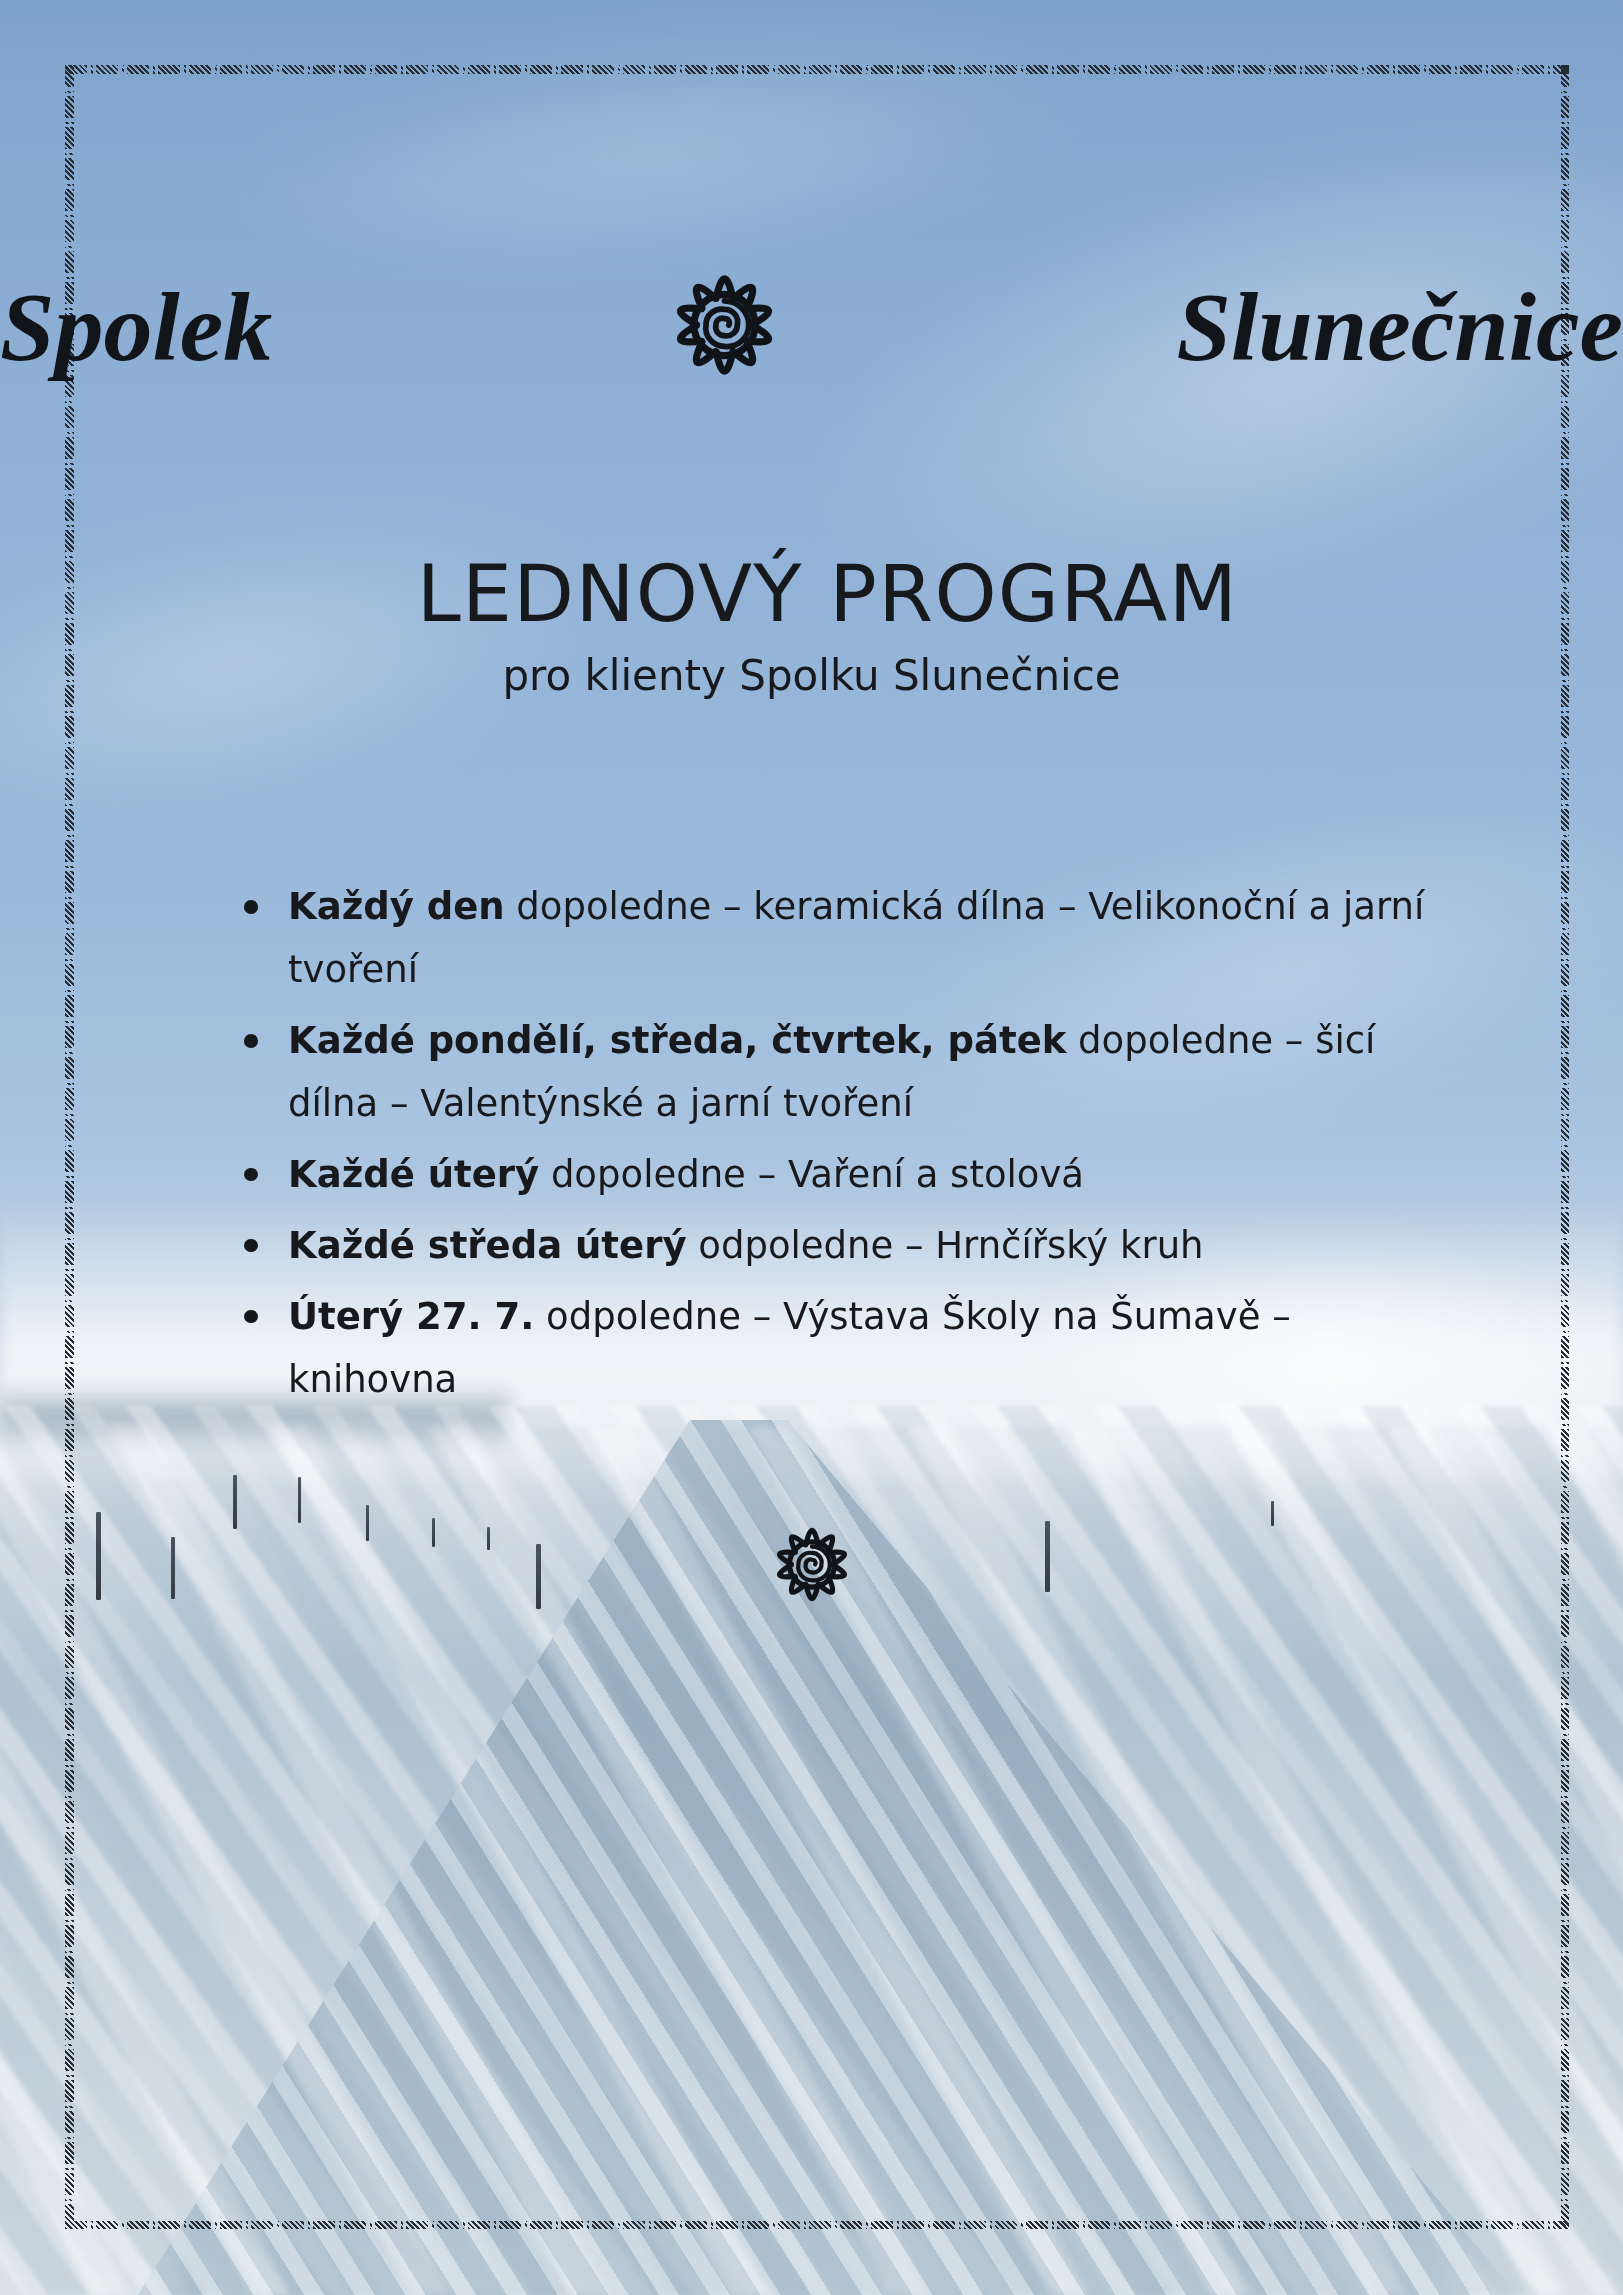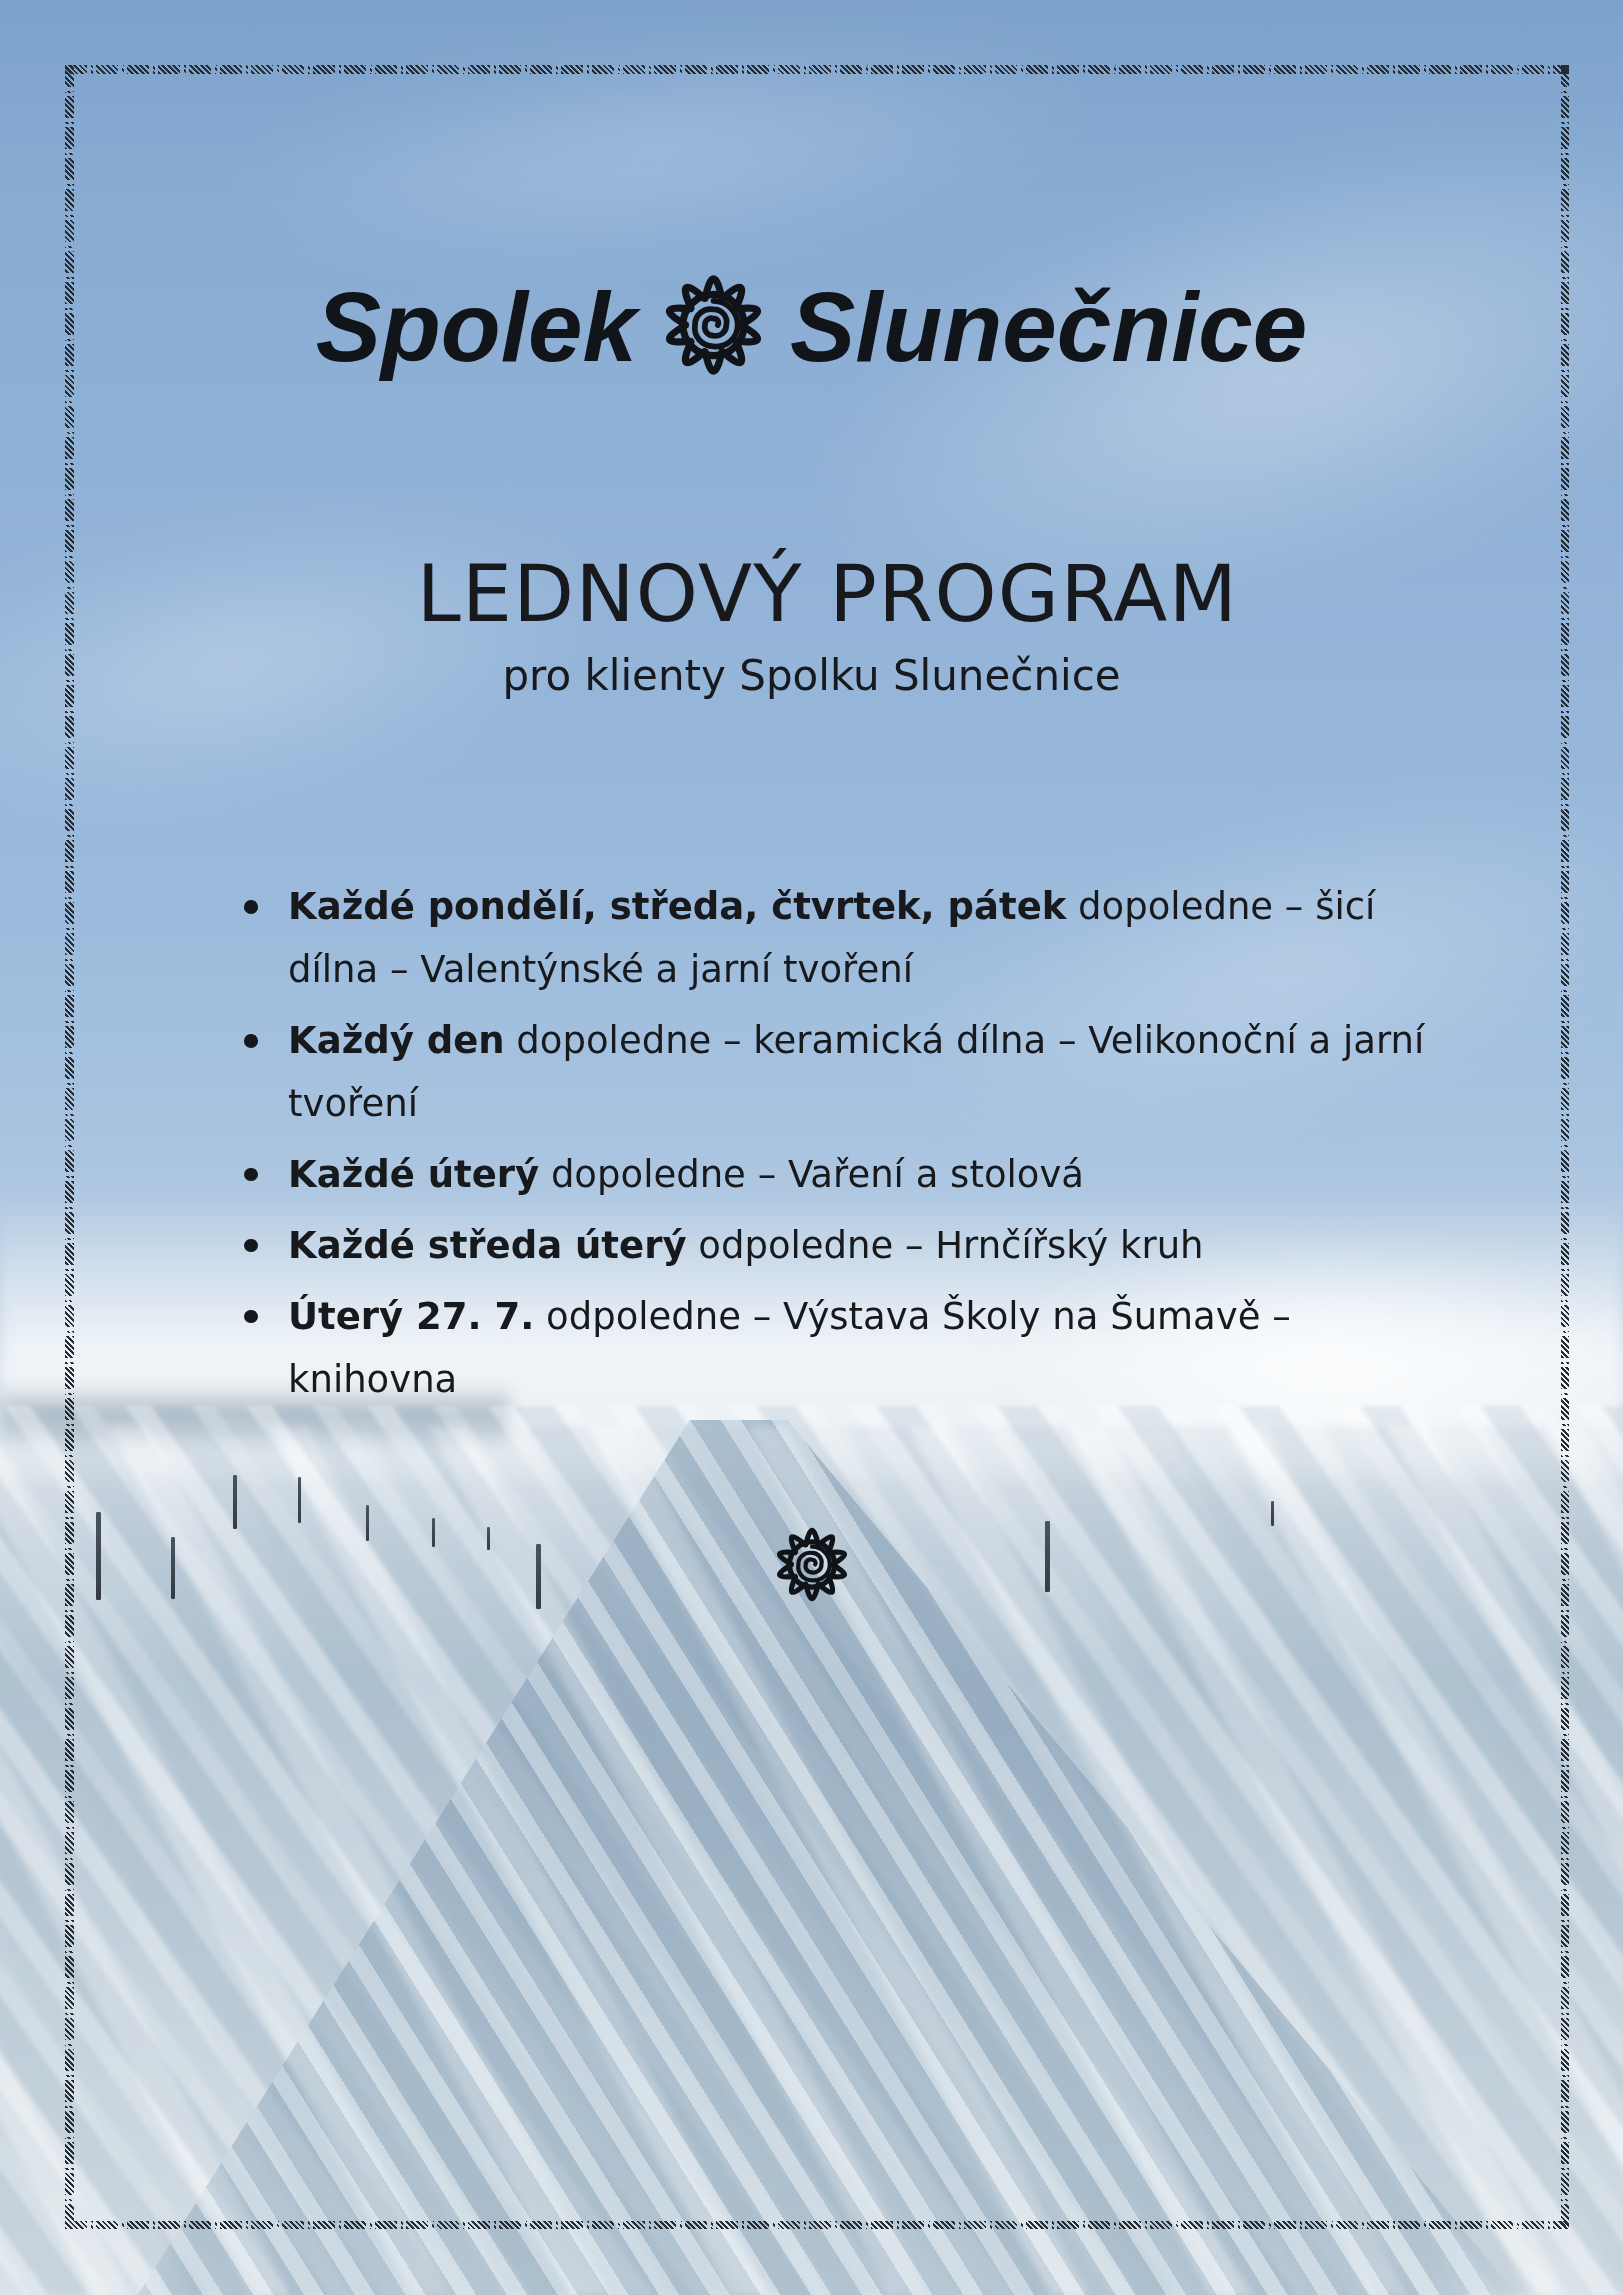--- a/index.html
+++ b/index.html
@@ -81,22 +81,22 @@
     top:0; bottom:0; width:8.5px;
     -webkit-mask-image:repeating-linear-gradient(180deg, #000 0 22px, transparent 22px 26px, #000 26px 28px, transparent 28px 31px);
     mask-image:repeating-linear-gradient(180deg, #000 0 22px, transparent 22px 26px, #000 26px 28px, transparent 28px 31px);
   }
   .edge-top { top:0; } .edge-bottom { bottom:0; } .edge-left { left:0; } .edge-right { right:0; }
 
   
   .content { position:absolute; inset:0; }
   .logo {
     position:absolute; top:256px; left:0; width:100%;
-    display:flex; justify-content:center; align-items:center; gap:5px;
-    font-family:Liberation Sans, sans-serif; font-style:italic; font-weight:bold;
+    display:flex; justify-content:space-between; align-items:center; gap:29px;
+    font-family:Liberation Serif, serif; font-style:italic; font-weight:bold;
     font-size:98px; line-height:1; color:#111418;
   }
   .logo-flower { width:143px; height:148px; margin-top:-5.2px; }
   .page-title {
     position:absolute; top:548px; left:16px; width:100%; margin:0;
     text-align:center; font-size:79px; font-weight:normal; letter-spacing:1.3px;
   }
   .page-subtitle {
     position:absolute; top:651px; left:0; width:100%; margin:0;
     text-align:center; font-size:42px; font-weight:normal;
@@ -178,22 +178,22 @@
       <svg class="logo-flower" viewBox="0 0 100 104">
           <use href="#flower"></use>
         </svg>
       <span>Slunečnice</span>
     </div>
 
     <h1 class="page-title">LEDNOVÝ PROGRAM</h1>
     <h2 class="page-subtitle">pro klienty Spolku Slunečnice</h2>
 
     <ul class="program-list">
+      <li><strong>Každý den</strong><span> dopoledne – keramická dílna – Velikonoční a jarní tvoření</span></li>
       <li><strong>Každé pondělí, středa, čtvrtek, pátek</strong><span> dopoledne – šicí dílna – Valentýnské a jarní tvoření</span></li>
-      <li><strong>Každý den</strong><span> dopoledne – keramická dílna – Velikonoční a jarní tvoření</span></li>
       <li><strong>Každé úterý</strong><span> dopoledne – Vaření a stolová</span></li>
       <li><strong>Každé středa úterý</strong><span> odpoledne – Hrnčířský kruh</span></li>
       <li><strong>Úterý 27. 7.</strong><span> odpoledne – Výstava Školy na Šumavě – knihovna</span></li>
     </ul>
 
     <svg class="footer-flower" viewBox="0 0 100 104">
         <use href="#flower"></use>
       </svg>
 
   </div>

